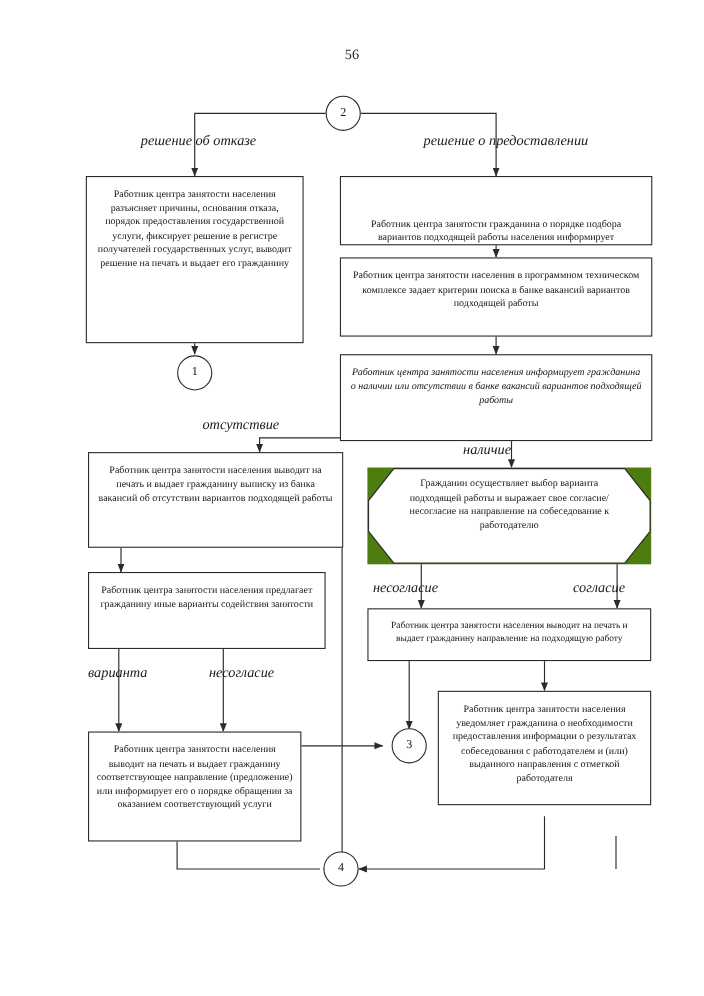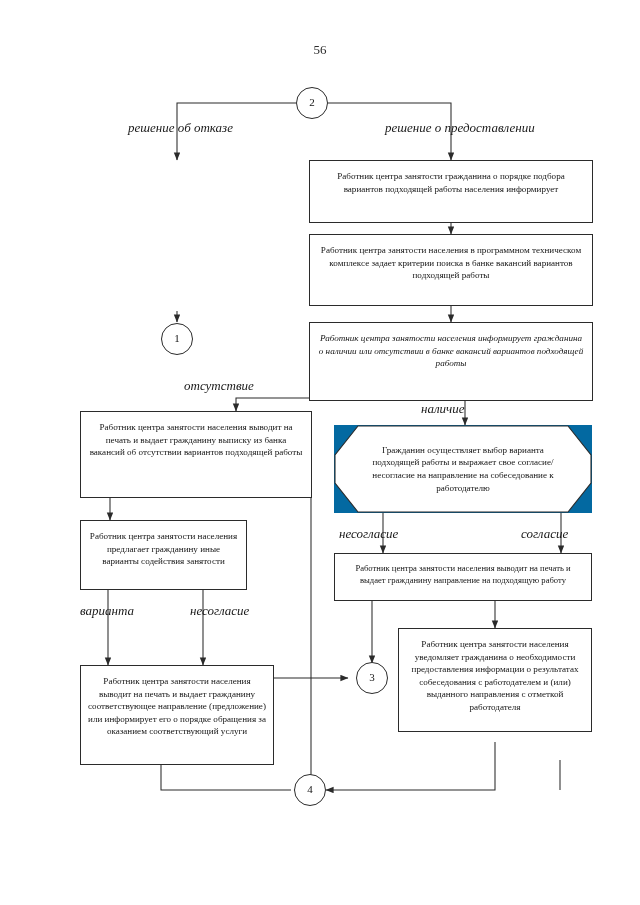--- a/index.html
+++ b/index.html
@@ -59,22 +59,22 @@
     width: 100%;
   }
   .circle {
     border: 1px solid #2b2b2b;
     border-radius: 50%;
     background: #ffffff;
     align-items: center;
     font-size: 11px;
   }
   .octagon {
-    background: #0369a1;
-    align-items: center;
+    background: #4d7c0f;
+    align-items: flex-start;
     padding: 8px 34px;
   }
   .oct-shape {
     position: absolute;
     left: 0; top: 0;
     width: 100%; height: 100%;
   }
   .octagon .txt {
     position: relative;
     z-index: 2;
@@ -160,38 +160,41 @@
 
   <div class="edge-label" style="left:128px; top:120px;">решение об отказе</div>
   <div class="edge-label" style="left:385px; top:120px;">решение о предоставлении</div>
   <div class="edge-label" style="left:184px; top:378px;">отсутствие</div>
   <div class="edge-label" style="left:421px; top:401px;">наличие</div>
   <div class="edge-label" style="left:80px; top:603px;">варианта</div>
   <div class="edge-label" style="left:190px; top:603px;">несогласие</div>
   <div class="edge-label" style="left:339px; top:526px;">несогласие</div>
   <div class="edge-label" style="left:521px; top:526px;">согласие</div>
 
-
-  <div class="node box fs-95" style="left:309px; top:160px; width:284px; height:63px;">
+  <div class="node box fs-95" style="left:78px; top:160px; width:198px; height:152px;">
+    <span class="txt">Работник центра занятости населения разъясняет причины, основания отказа, порядок предоставления государственной услуги, фиксирует решение в регистре получателей государственных услуг, выводит решение на печать и выдает его гражданину</span>
+  </div>
+
+  <div class="node box fs-95" style="left:309px; top:160px; width:284px; height:63px;align-items:flex-end;">
     <span class="txt">Работник центра занятости гражданина о порядке подбора вариантов подходящей работы населения информирует</span>
   </div>
 
   <div class="node box fs-95" style="left:309px; top:234px; width:284px; height:72px;">
     <span class="txt">Работник центра занятости населения в программном техническом комплексе задает критерии поиска в банке вакансий вариантов подходящей работы</span>
   </div>
 
   <div class="node box fs-95" style="left:309px; top:322px; width:284px; height:79px;font-style:italic;">
     <span class="txt">Работник центра занятости населения информирует гражданина о наличии или отсутствии в банке вакансий вариантов подходящей работы</span>
   </div>
 
   <div class="node box fs-95" style="left:80px; top:411px; width:232px; height:87px;">
     <span class="txt">Работник центра занятости населения выводит на печать и выдает гражданину выписку из банка вакансий об отсутствии вариантов подходящей работы</span>
   </div>
 
-  <div class="node box fs-95" style="left:80px; top:520px; width:167px; height:70px;">
+  <div class="node box fs-95" style="left:80px; top:520px; width:216px; height:70px;">
     <span class="txt">Работник центра занятости населения предлагает гражданину иные варианты содействия занятости</span>
   </div>
 
   <div class="node octagon fs-95" style="left:334px; top:425px; width:258px; height:88px;">
     <svg class="oct-shape" viewBox="0 0 258 88" preserveAspectRatio="none" xmlns="http://www.w3.org/2000/svg">
       <polygon points="24,1 234,1 257,30 257,58 234,87 24,87 1,58 1,30" fill="#ffffff" stroke="#2b2b2b" stroke-width="1.1"></polygon>
     </svg>
     <span class="txt">Гражданин осуществляет выбор варианта подходящей работы и выражает свое согласие/несогласие на направление на собеседование к работодателю</span>
   </div>
 

